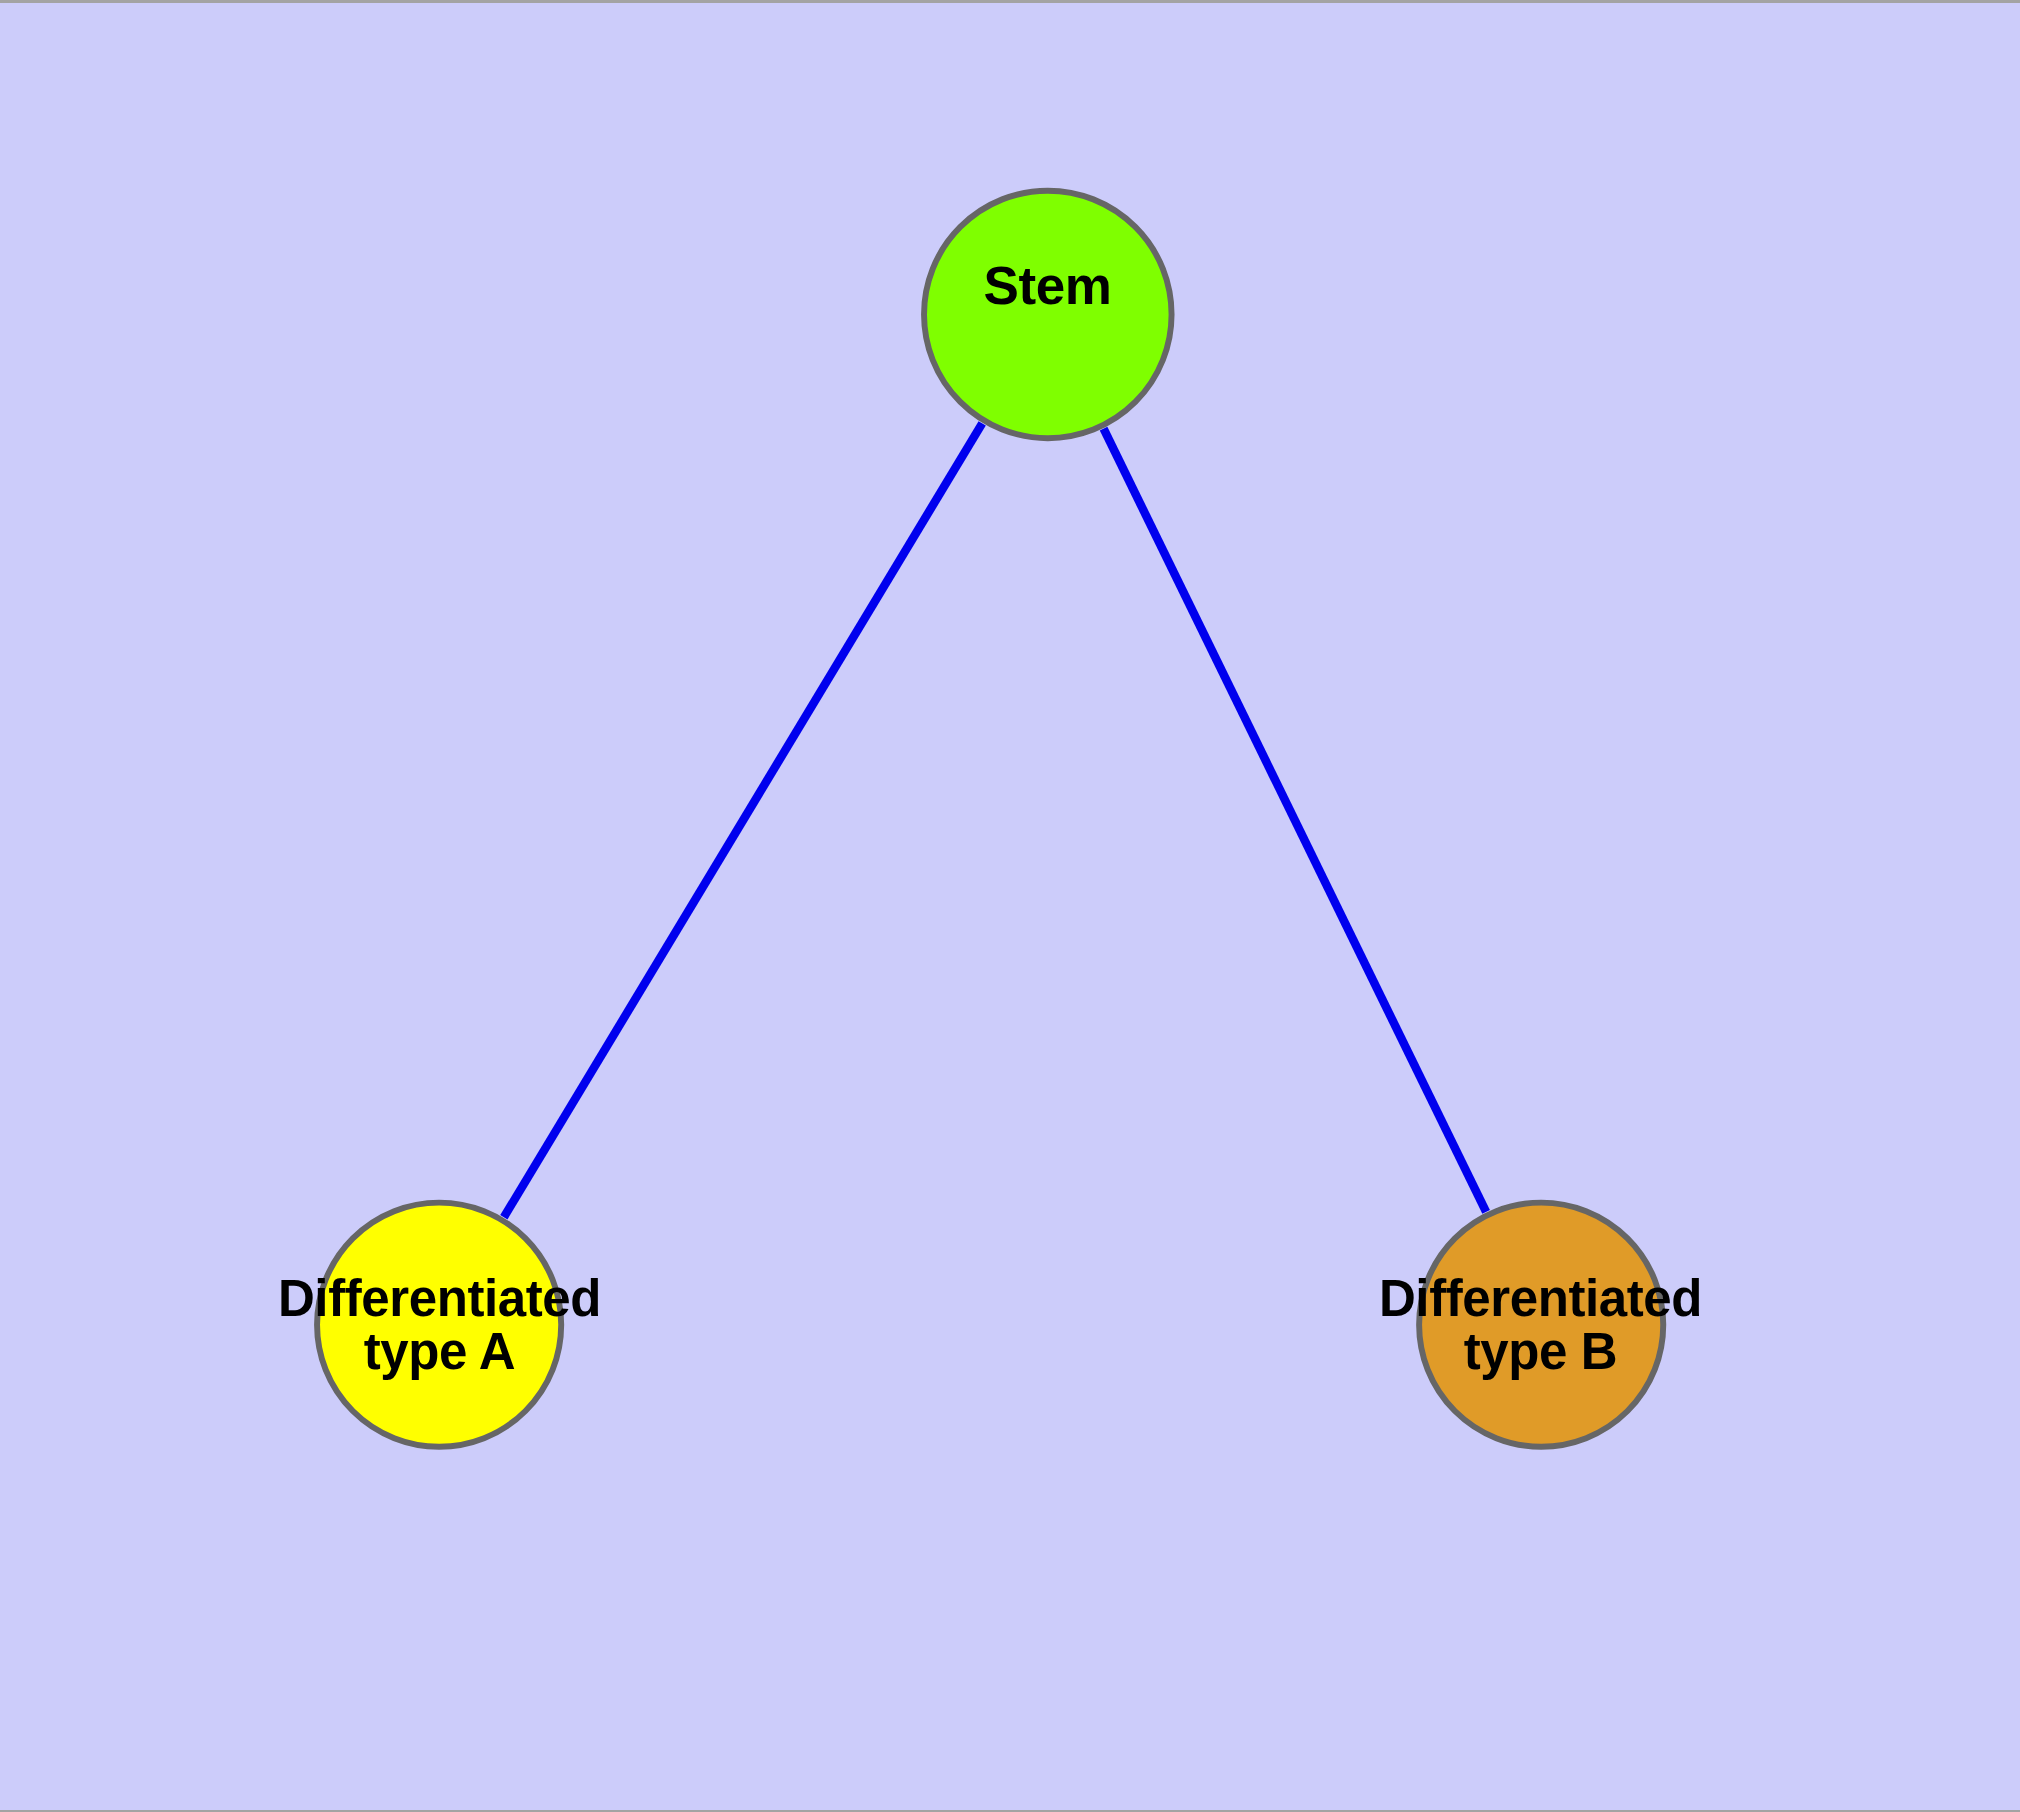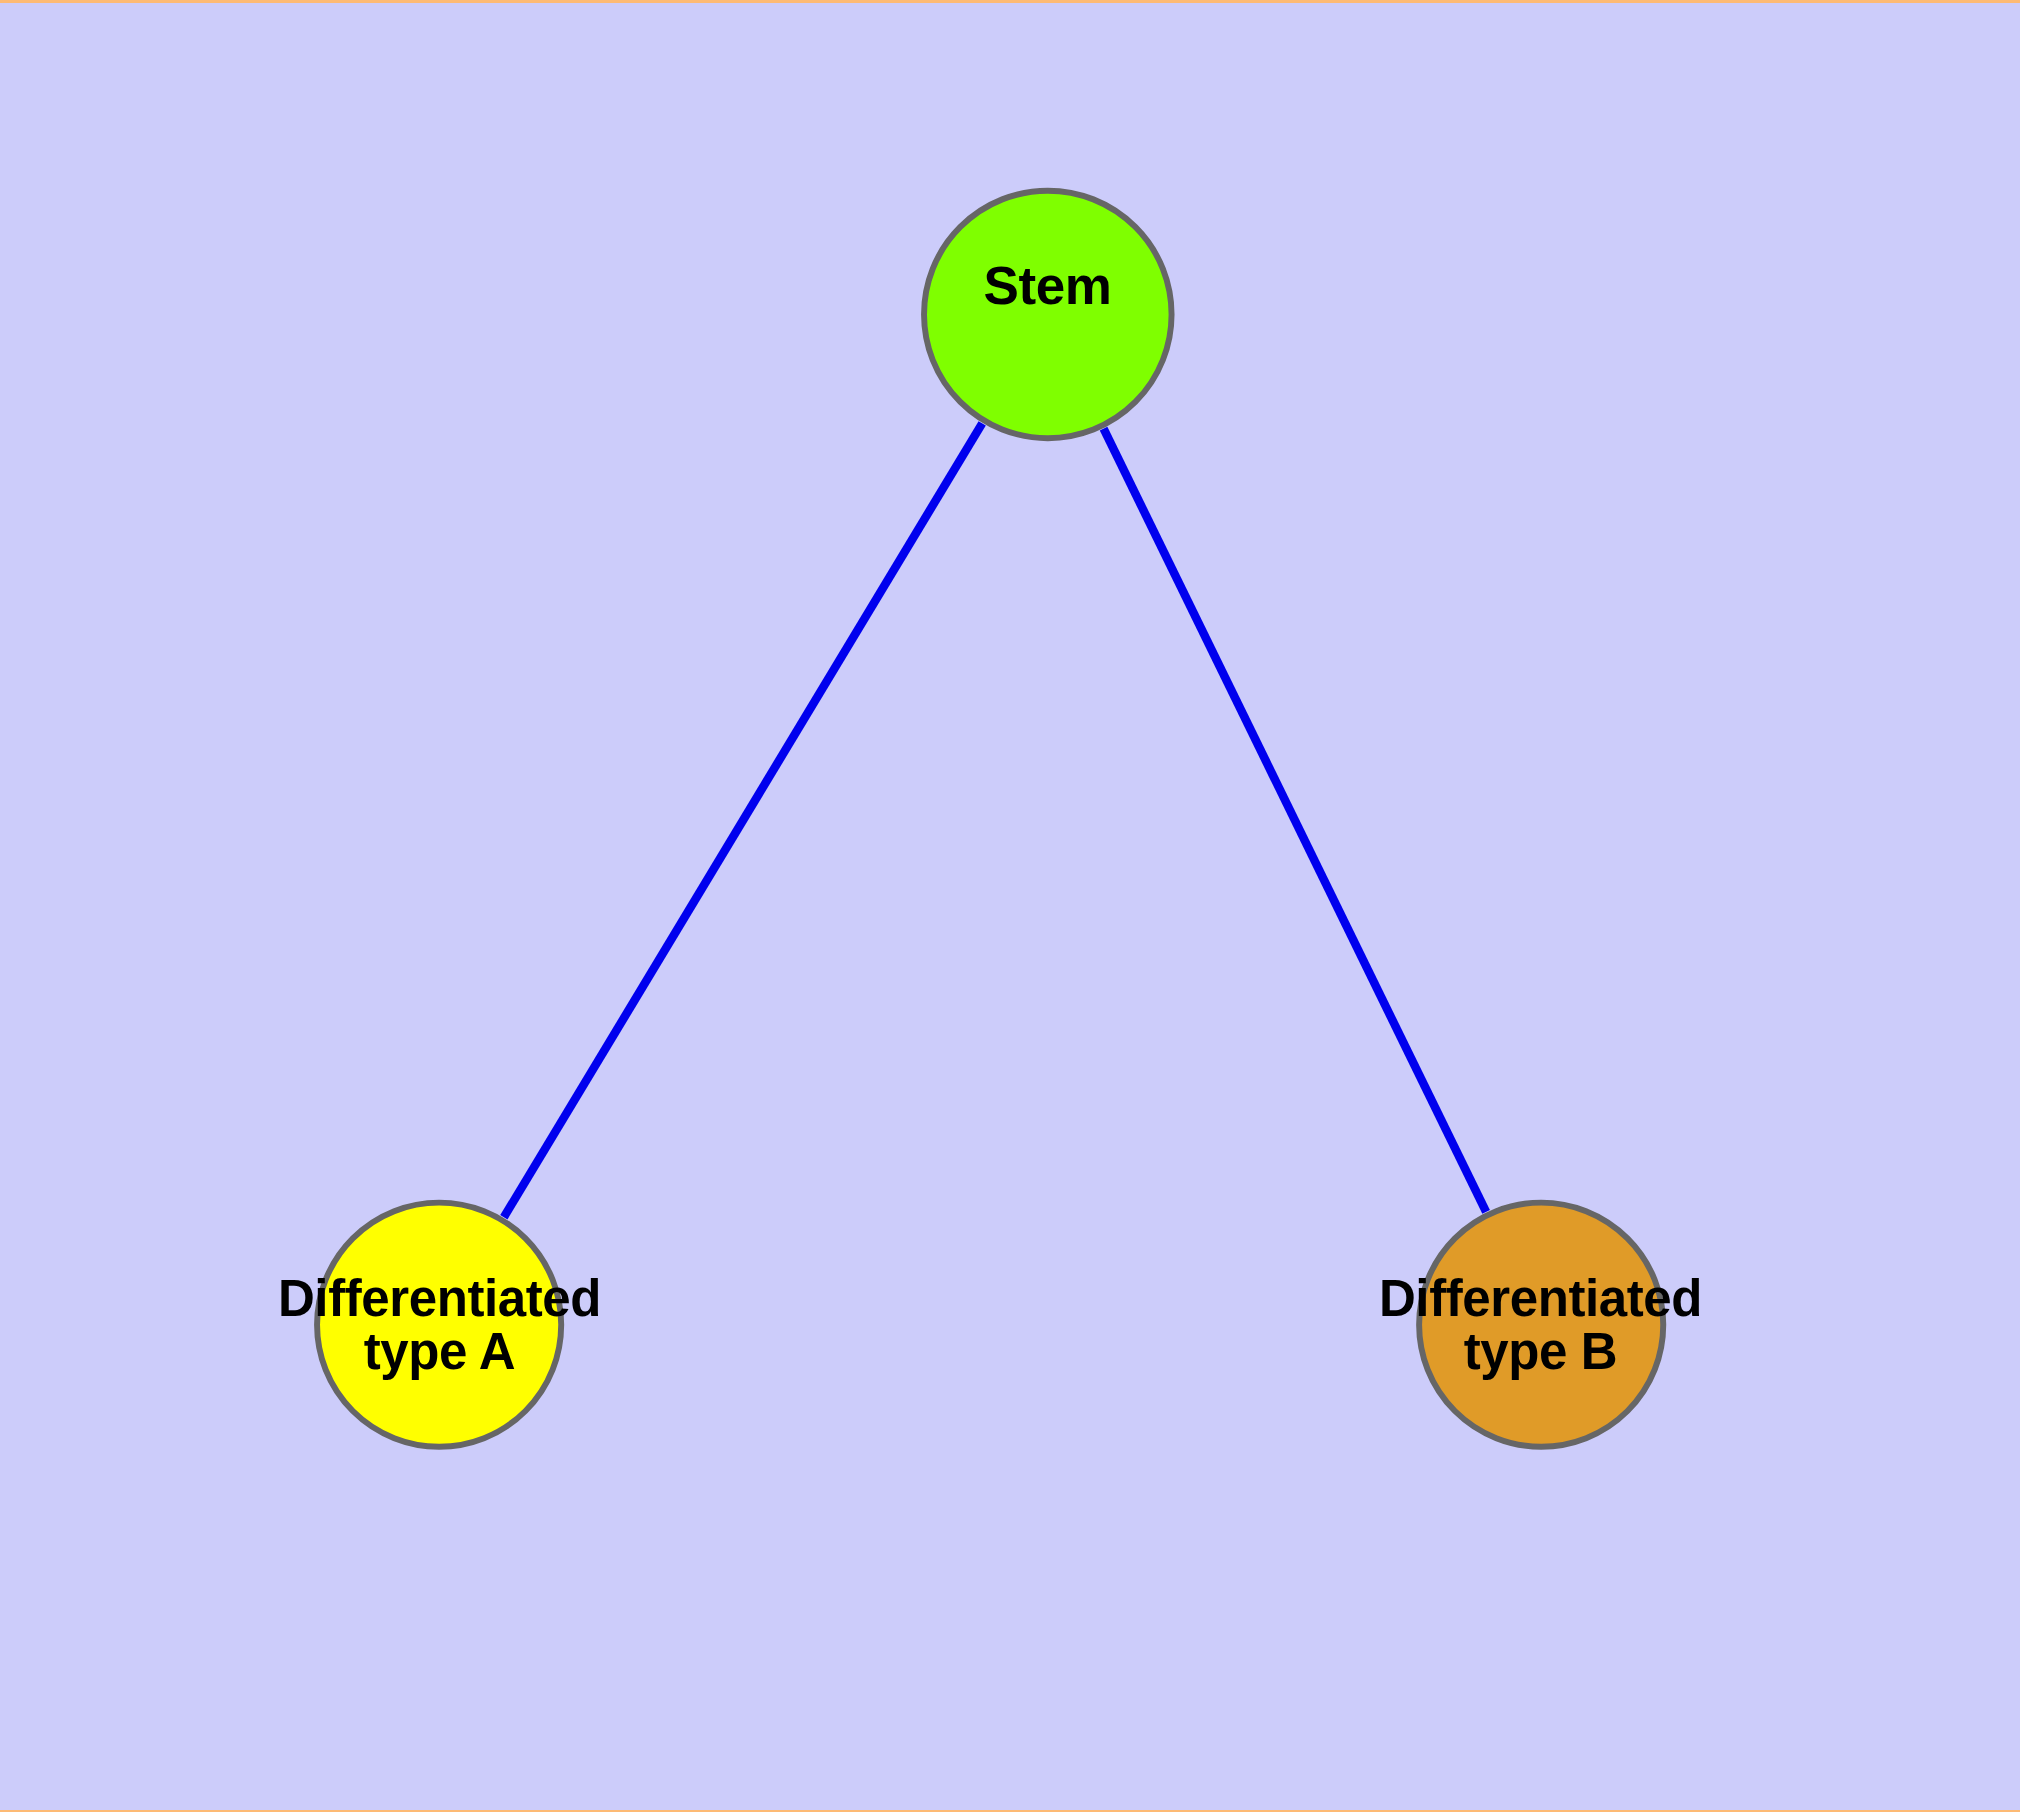--- a/index.html
+++ b/index.html
@@ -6,21 +6,21 @@
   html, body {
     margin: 0;
     padding: 0;
     background: #ffffff;
   }
   #stage {
     position: relative;
     width: 2021px;
     height: 1812px;
     overflow: hidden;
-    background: #fdba74;
+    background: #a3a3a3;
     font-family: "Liberation Sans", "DejaVu Sans", sans-serif;
   }
   #canvas-bg {
     position: absolute;
     left: 0;
     top: 2.5px;
     width: 2021px;
     height: 1807px;
     background: #ccccfa;
   }

